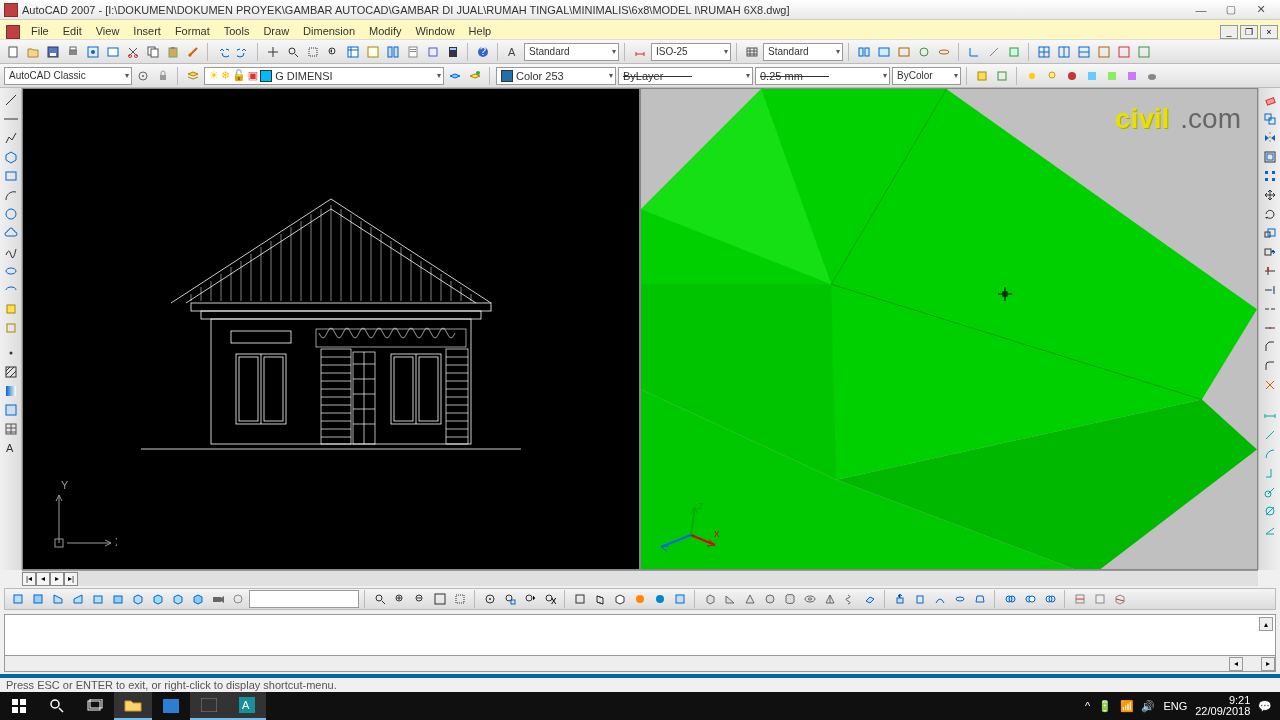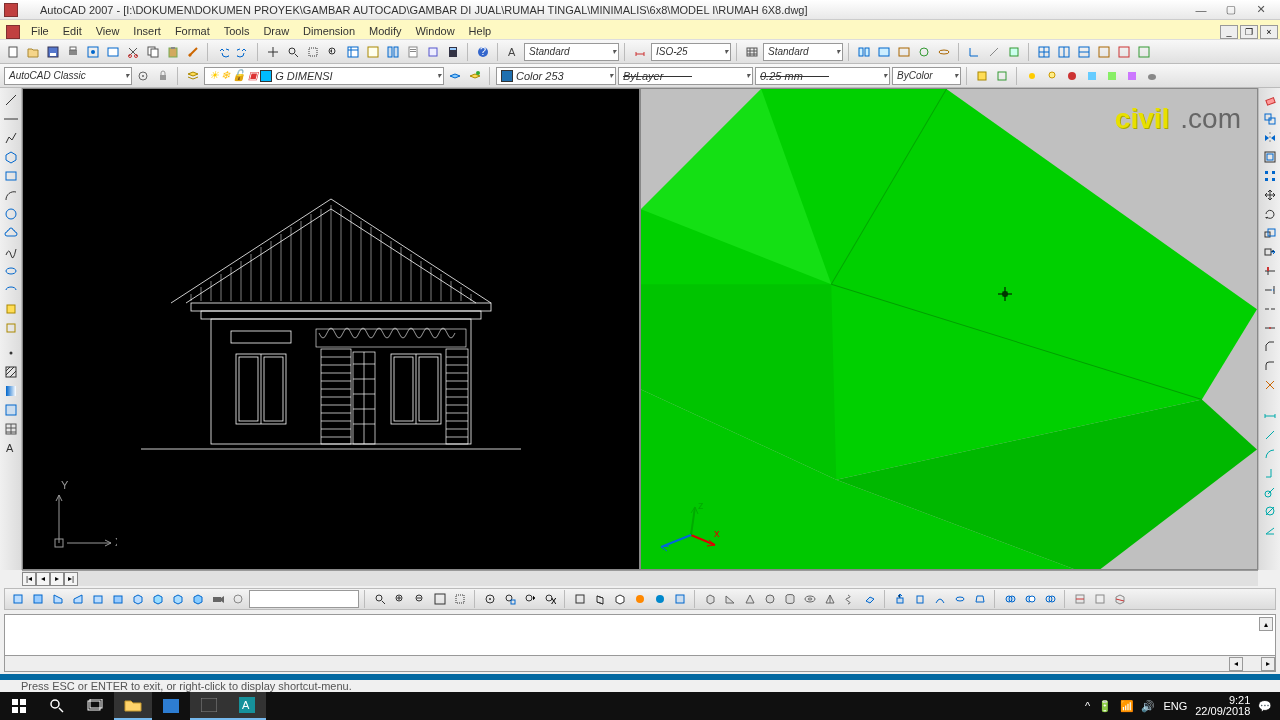--- a/index.html
+++ b/index.html
@@ -1,49 +1,49 @@
 <!DOCTYPE html>
 <html><head>
 <meta charset="utf-8">
 <style>
 * { margin:0; padding:0; box-sizing:border-box; font-family:"Segoe UI",Tahoma,sans-serif; font-size:11px; }
 body { width:1280px; height:720px; overflow:hidden; background:#f0f0f0; position:relative; }
-.titlebar { height:20px; background:linear-gradient(#fff,#e8e8e8); display:flex; align-items:center; padding:0 4px; border-bottom:1px solid #ccc;gap:18px; }
+.titlebar { height:20px; background:linear-gradient(#fff,#e8e8e8); display:flex; align-items:center; padding:0 4px; border-bottom:1px solid #ccc; }
 .titlebar .app-icon { width:14px; height:14px; background:#c04040; margin-right:4px; border:1px solid #803030;}
 .titlebar .title { flex:1; color:#333; white-space:nowrap; overflow:hidden; }
 .titlebar .winbtns { display:flex; gap:0; }
 .titlebar .winbtn { width:30px; height:18px; display:flex; align-items:center; justify-content:center; color:#555;}
 .menubar { height:20px; background:#fef9c3; display:flex; align-items:flex-end; padding:0 2px; border-bottom:1px solid #ddd;}
 .menubar .ctrl-icon{width:14px;height:14px;background:#c04040;margin:0 4px;border:1px solid #803030;}
 .menubar .menu-item{ padding:2px 7px; color:#333; cursor:default;}
 .menubar .doc-winbtns{margin-left:auto;display:flex;}
 .menubar .doc-winbtn{width:18px;height:14px;border:1px solid #999;background:#eee;margin-left:2px;display:flex;align-items:center;justify-content:center;font-size:9px;}
 .toolbar-row{ height:24px; background:linear-gradient(#f8f8f8,#e0e0e0); border-bottom:1px solid #bbb; display:flex; align-items:center; padding:0 4px; gap:2px;}
 .tb-btn{ width:18px; height:18px; border:1px solid transparent; display:flex; align-items:center; justify-content:center; cursor:pointer;}
 .tb-icon{ width:12px; height:12px; display:block;}
 .tb-sep{width:2px;height:18px;border-left:1px solid #bbb;margin:0 3px;}
-.dropdown{ height:18px; border:1px solid #999; background:#fff; display:flex; align-items:center; padding:0 14px 0 4px; position:relative; font-size:10px; color:#333;font-style:italic;}
+.dropdown{ height:18px; border:1px solid #999; background:#fff; display:flex; align-items:center; padding:0 14px 0 4px; position:relative; font-size:10px; color:#333;}
 .dropdown::after{content:"▾"; position:absolute; right:2px; font-size:8px; color:#555;}
 .color-swatch{width:12px;height:12px;background:#0af;border:1px solid #333;margin-right:3px;}
 .workspace{ position:absolute; top:88px; left:22px; right:22px; bottom:150px; display:flex; }
 .viewport{ flex:1; position:relative; border:1px solid #888; overflow:hidden;}
 .vp-left{ background:#000; }
 .vp-right{ background:#c0c0c0; }
 .left-toolbar{ position:absolute; top:88px; left:0; width:22px; bottom:150px; background:linear-gradient(90deg,#f0f0f0,#dcdcdc); border-right:1px solid #bbb; display:flex; flex-direction:column; align-items:center; padding-top:3px; gap:2px;}
 .right-toolbar{ position:absolute; top:88px; right:0; width:22px; bottom:150px; background:linear-gradient(90deg,#dcdcdc,#f0f0f0); border-left:1px solid #bbb; display:flex; flex-direction:column; align-items:center; padding-top:3px; gap:2px;}
 .side-btn{width:17px;height:17px;display:flex;align-items:center;justify-content:center;}
 .tabs-row{ position:absolute; left:22px; right:22px; height:16px; background:#e0e0e0; display:flex; align-items:center; border-top:1px solid #999;}
 .tab-nav-btn{width:14px;height:14px;border:1px solid #888;background:#f4f4f4;display:flex;align-items:center;justify-content:center;font-size:8px;}
 .tab{padding:1px 8px;background:#333;color:#fff;font-size:10px;margin-left:2px;margin-top:42px;}
 .tab.inactive{background:#ddd;color:#999;}
 .bottom-toolbar{ position:absolute; left:4px; right:4px; height:22px; background:linear-gradient(#f4f4f4,#dcdcdc); border:1px solid #bbb; display:flex; align-items:center; padding:0 4px; gap:2px;}
 .cmd-area{ position:absolute; left:4px; right:4px; height:42px; background:#fff; border:1px solid #999; font-family:monospace; font-size:10px; padding:2px 4px; overflow:hidden;}
 .cmd-scroll{position:absolute;right:2px;top:2px;bottom:2px;width:14px;display:flex;flex-direction:column;justify-content:space-between;}
 .cmd-sb{width:14px;height:14px;border:1px solid #999;background:#eee;display:flex;align-items:center;justify-content:center;font-size:8px;}
-.status-bar{ position:absolute; left:0; right:0; bottom:28px; height:18px; background:#f0f0f0; border-top:6px solid #0369a1; padding:2px 21px; font-size:10px; color:#555; display:flex; align-items:center;}
+.status-bar{ position:absolute; left:0; right:0; bottom:28px; height:18px; background:#f0f0f0; border-top:4px solid #0369a1; padding:2px 6px; font-size:10px; color:#555; display:flex; align-items:center;}
 .taskbar{ position:absolute; left:0; right:0; bottom:0; height:28px; background:#101010; display:flex; align-items:center;}
 .task-btn{ width:38px; height:28px; display:flex; align-items:center; justify-content:center; color:#fff;}
 .task-btn.active{ background:#333; border-bottom:2px solid #76b9ed;}
 .tray{ margin-left:auto; display:flex; align-items:center; color:#fff; gap:8px; padding:0 8px; font-size:10px;}
 .tray .clock{text-align:right; line-height:11px;}
 .house-svg{position:absolute; left:50%; top:48%; transform:translate(-50%,-50%);}
 .ucs-2d{position:absolute; left:14px; bottom:10px; color:#888; font-size:10px;}
 .ucs-3d{position:absolute; left:10px; bottom:10px;}
 .watermark{position:absolute; top:14px; right:16px; font-family:Georgia,serif; color:#444;}
 .watermark .civil{color:#e8e000; font-weight:bold; font-size:28px; text-shadow:1px 1px 0 #aa0;}

